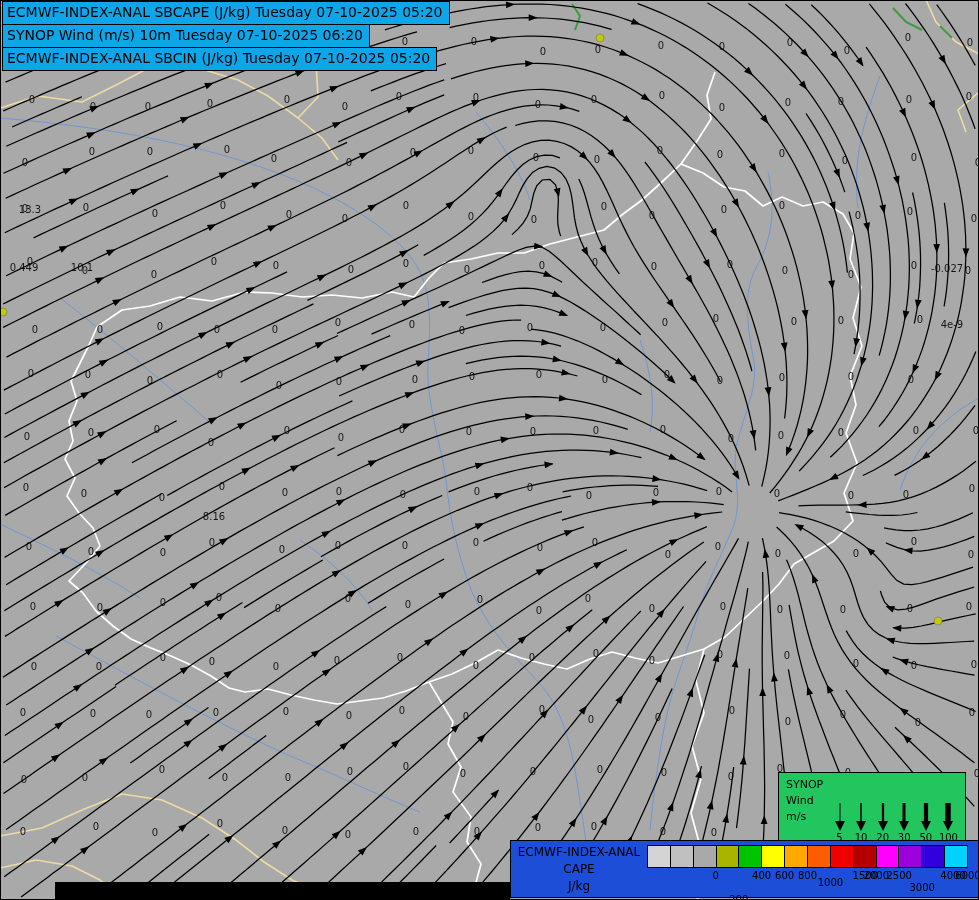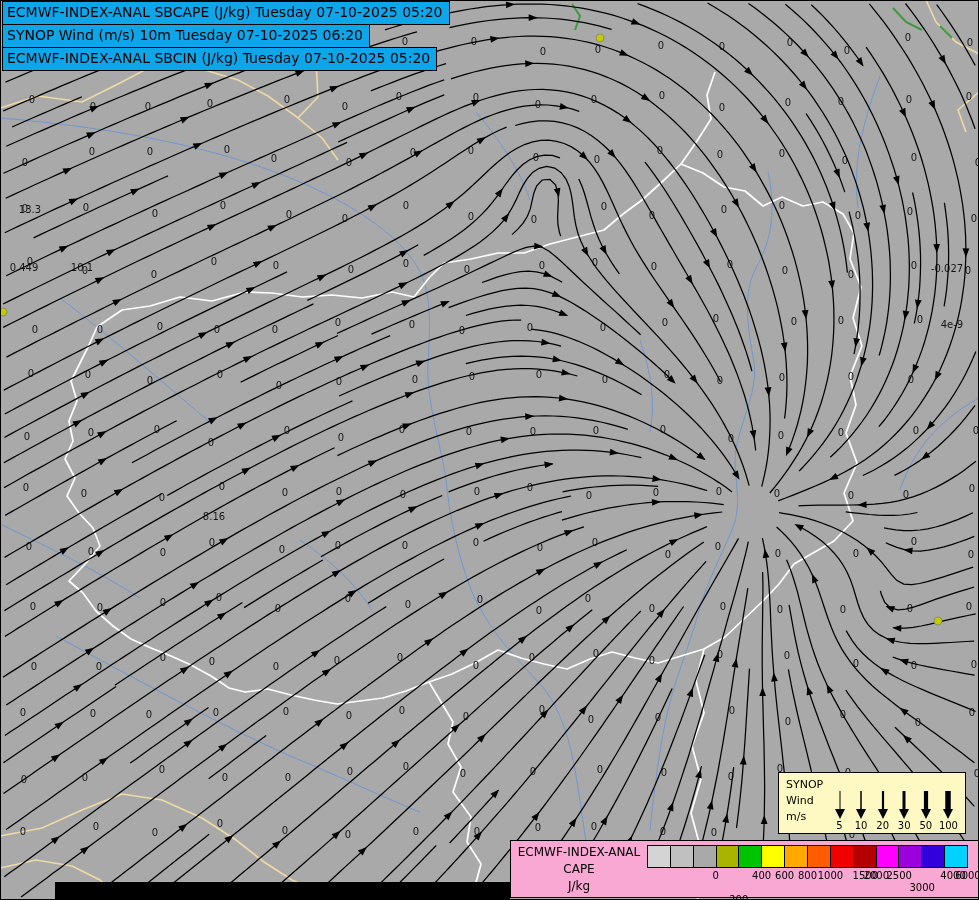--- a/index.html
+++ b/index.html
@@ -2,28 +2,28 @@
 <html><head>
 <meta charset="utf-8">
 <style>
   *{box-sizing:border-box}
   body{margin:0;font-family:"DejaVu Sans",sans-serif;background:#fff}
   #stage{position:relative;width:979px;height:900px;overflow:hidden;background:#a9a9a9}
   #map-svg{position:absolute;left:0;top:0}
   .titles{position:absolute;top:2px;left:2px;z-index:5}
   .title-box{width:fit-content;background:#0ea5e9;border:1px solid #000;padding:1px 6px 2px 4px;
              font-size:14px;color:#000;margin-top:-1px;white-space:nowrap;line-height:1.35}
-  .wind-legend{position:absolute;left:778px;top:772px;width:188px;height:62px;background:#fef9c3;
+  .wind-legend{position:absolute;left:778px;top:772px;width:188px;height:74px;background:#22c55e;
                border:1px solid #000;display:flex;font-size:11px;z-index:5;color:#000}
   .wind-titles{padding:4px 2px 0 7px;line-height:1.45;width:52px}
   .wind-arrows{flex:1;display:flex;align-items:flex-end;justify-content:space-between;padding:3px 7px 2px 0}
   .wind-col{display:flex;flex-direction:column;align-items:center;min-width:17px}
   .wind-col svg{display:block}
   .wind-col .lbl{font-size:10px;margin-top:0}
-  .cape-legend{position:absolute;left:510px;top:840px;width:469px;height:58px;background:#f9a8d4;
+  .cape-legend{position:absolute;left:510px;top:840px;width:469px;height:58px;background:#1d4ed8;
                border:1px solid #000;display:flex;z-index:5;color:#000}
   .cape-titles{width:136px;text-align:center;font-size:12px;padding-top:3px;line-height:1.4}
   .cape-bar{flex:1;position:relative;padding:4px 10px 0 0}
   #cape-cells{display:flex;height:23px;border:1px solid #000;background:#fff}
   .cape-cell{flex:1;border-right:1px solid #000}
   .cape-cell:last-child{border-right:none}
   #cape-ticks{position:relative;height:16px;font-size:10px}
   .cape-tick{position:absolute;top:2px;transform:translateX(-50%)}
   #black-bar{position:absolute;left:55px;top:882px;width:455px;height:18px;background:#000;z-index:4}
 </style>
@@ -523,21 +523,21 @@
           <div class="cape-cell" style="background: rgb(155, 0, 220);"></div>
           <div class="cape-cell" style="background: rgb(50, 0, 220);"></div>
           <div class="cape-cell" style="background: rgb(0, 210, 255);"></div>
         </div>
       <div id="cape-ticks">
           <span class="cape-tick" style="left: 21.4286%;">0</span>
           <span class="cape-tick" style="left: 28.5714%; margin-top: 24px;">200</span>
           <span class="cape-tick" style="left: 35.7143%;">400</span>
           <span class="cape-tick" style="left: 42.8571%;">600</span>
           <span class="cape-tick" style="left: 50%;">800</span>
-          <span class="cape-tick" style="left: 57.1429%;">1000</span>
+          <span class="cape-tick" style="left: 57.1429%; margin-top: 7px;">1000</span>
           <span class="cape-tick" style="left: 64.2857%; padding-left: 24px;">1500</span>
           <span class="cape-tick" style="left: 71.4286%;">2000</span>
           <span class="cape-tick" style="left: 78.5714%;">2500</span>
           <span class="cape-tick" style="left: 85.7143%; margin-top: 12px;">3000</span>
           <span class="cape-tick" style="left: 92.8571%; margin-left: 8px;">4000</span>
           <span class="cape-tick" style="left: 100%;">6000</span>
         </div>
     </div>
   </div>
 

